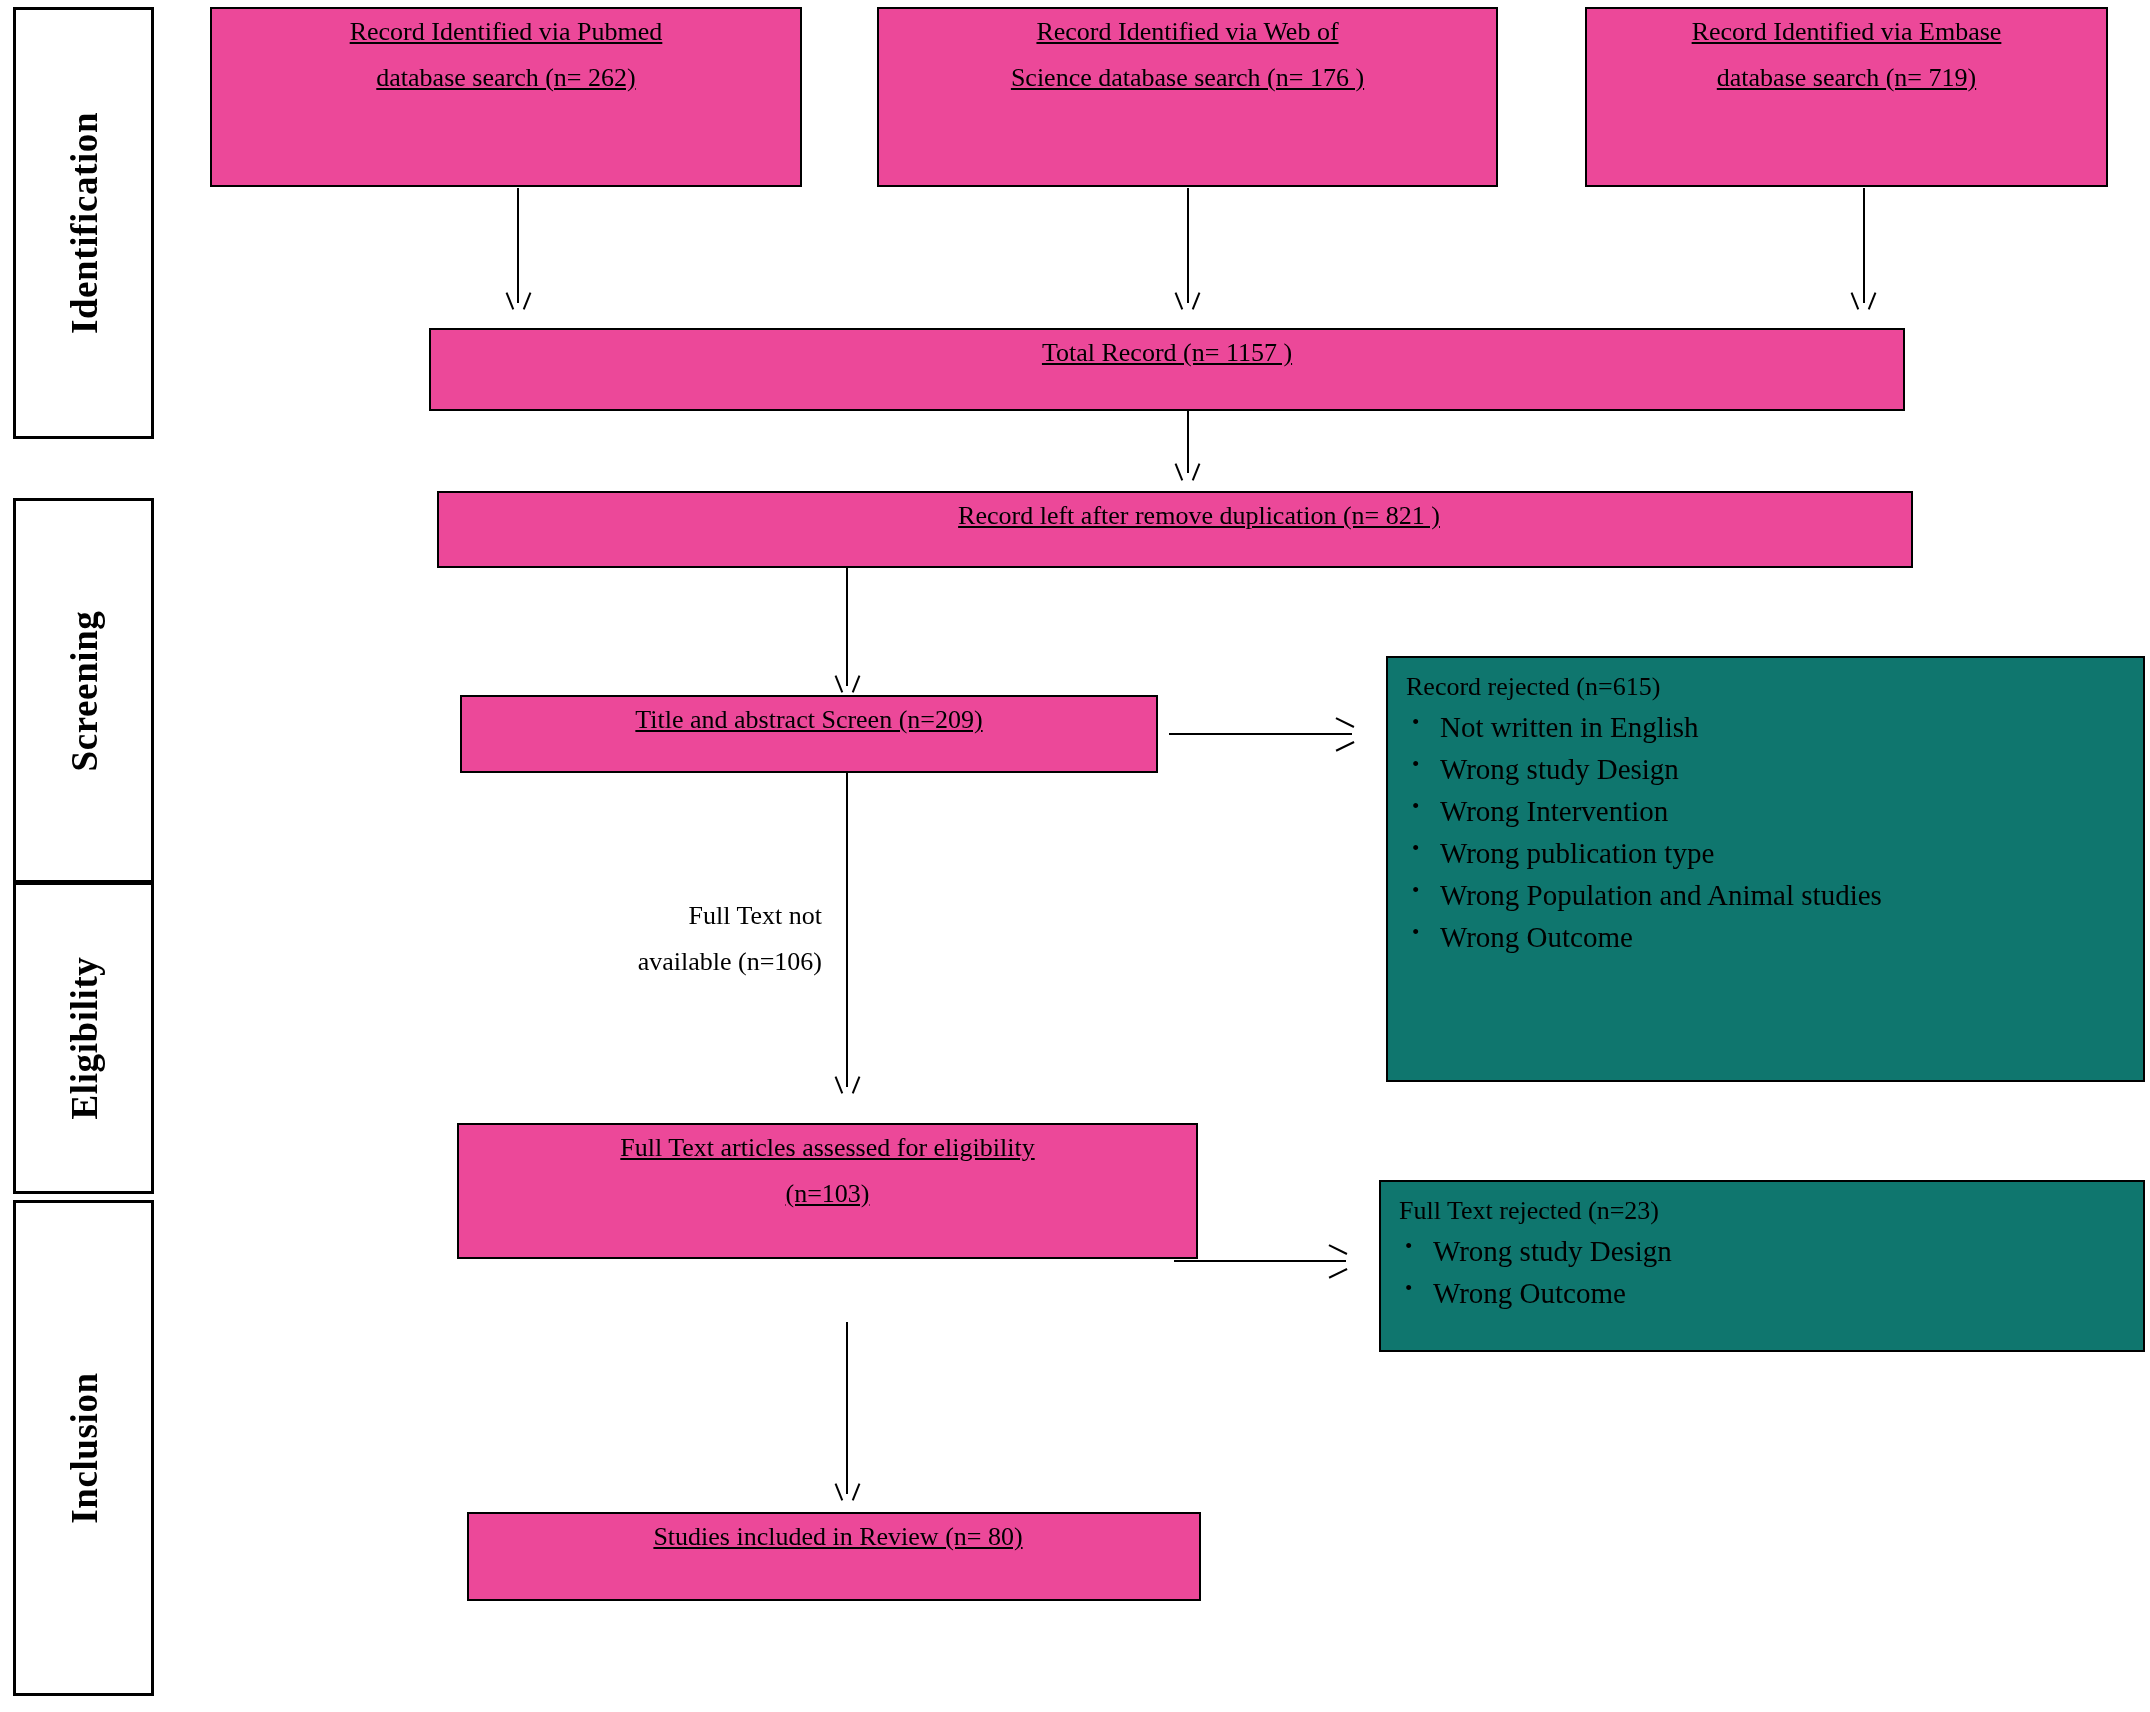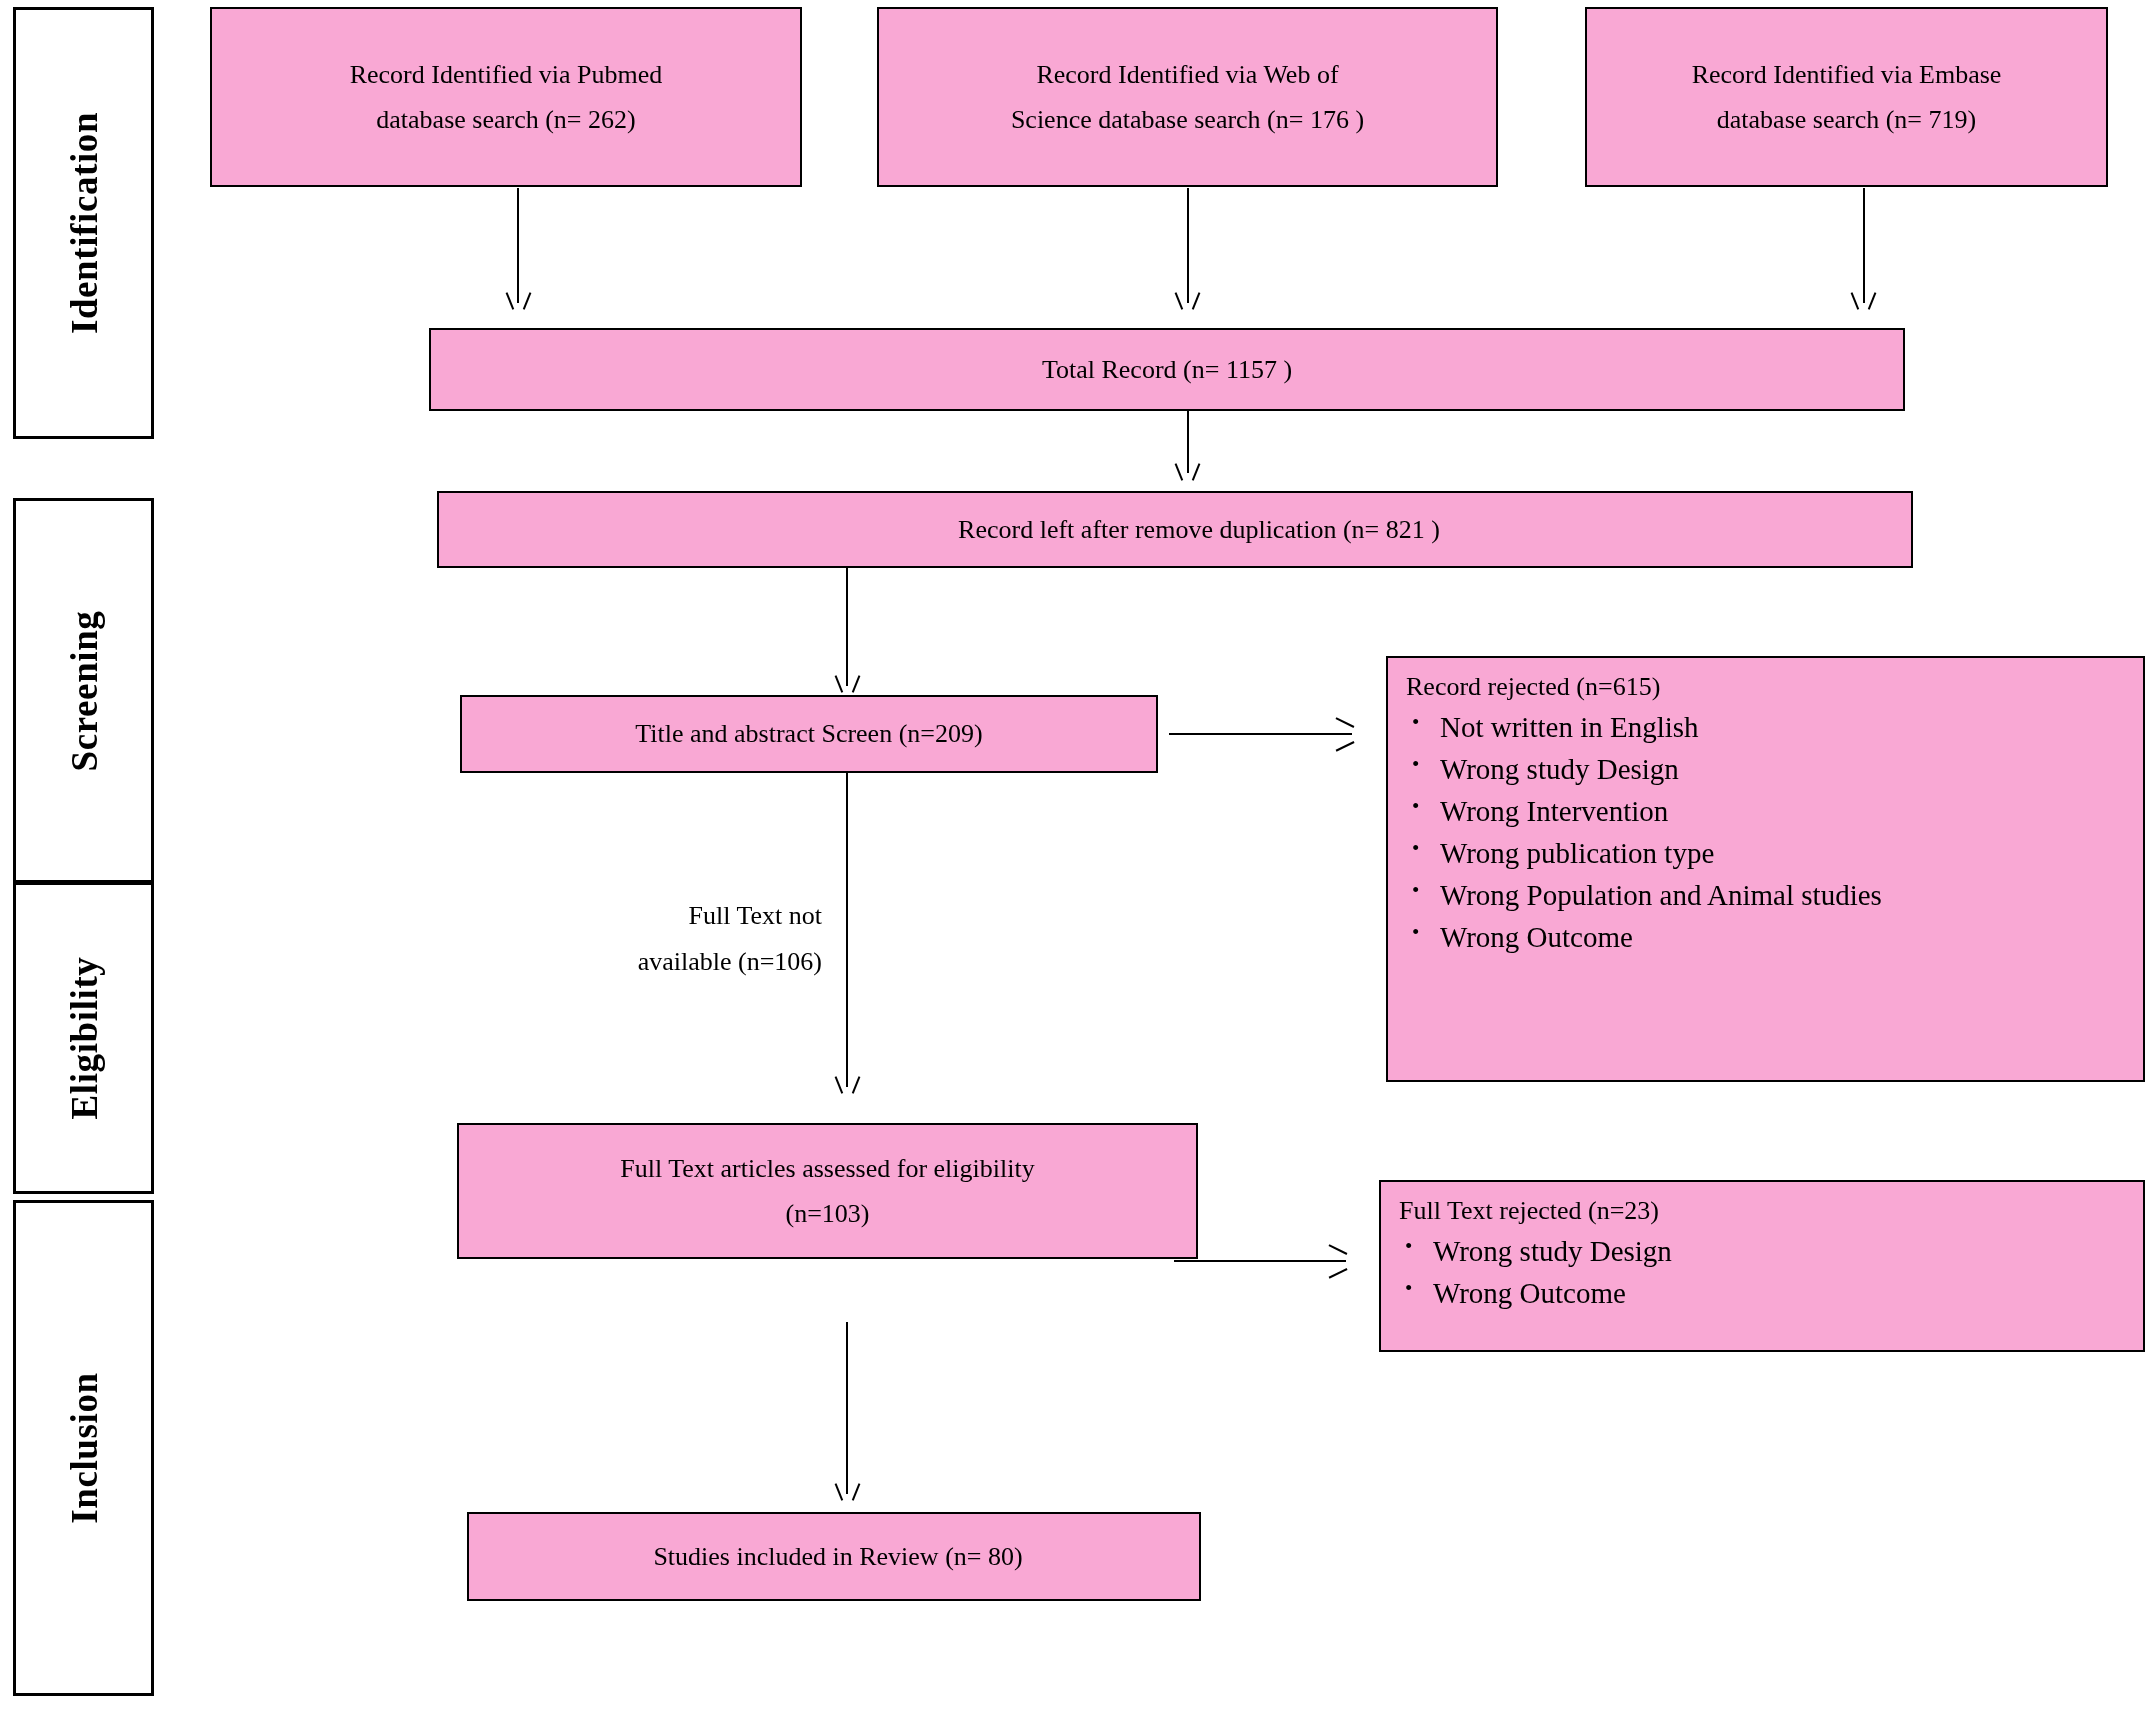--- a/index.html
+++ b/index.html
@@ -35,39 +35,39 @@
     font-weight: bold;
     font-size: 37px;
     letter-spacing: 0.6px;
     line-height: 1;
   }
 
   
   .fbox {
     position: absolute;
     border: 2.4px solid #000;
-    background: #f9a8d4;
+    background: #ec4899;
     box-sizing: border-box;
     display: flex;
-    align-items: center;
     justify-content: center;
     text-align: center;
+    text-decoration: underline;
   }
   .fbox .txt {
     font-size: 26px;
     line-height: 1.75;
     padding: 0 9.5px;
     white-space: pre-line;
   }
 
   
   .lbox {
     position: absolute;
     border: 2.4px solid #000;
-    background: #f9a8d4;
+    background: #0f766e;
     box-sizing: border-box;
     padding: 13px 15.4px 13px 18px;
   }
   .lbox .ltitle {
     font-size: 26px;
     line-height: 1.25;
     margin-bottom: 6px;
   }
   .lbox ul {
     list-style: none;

